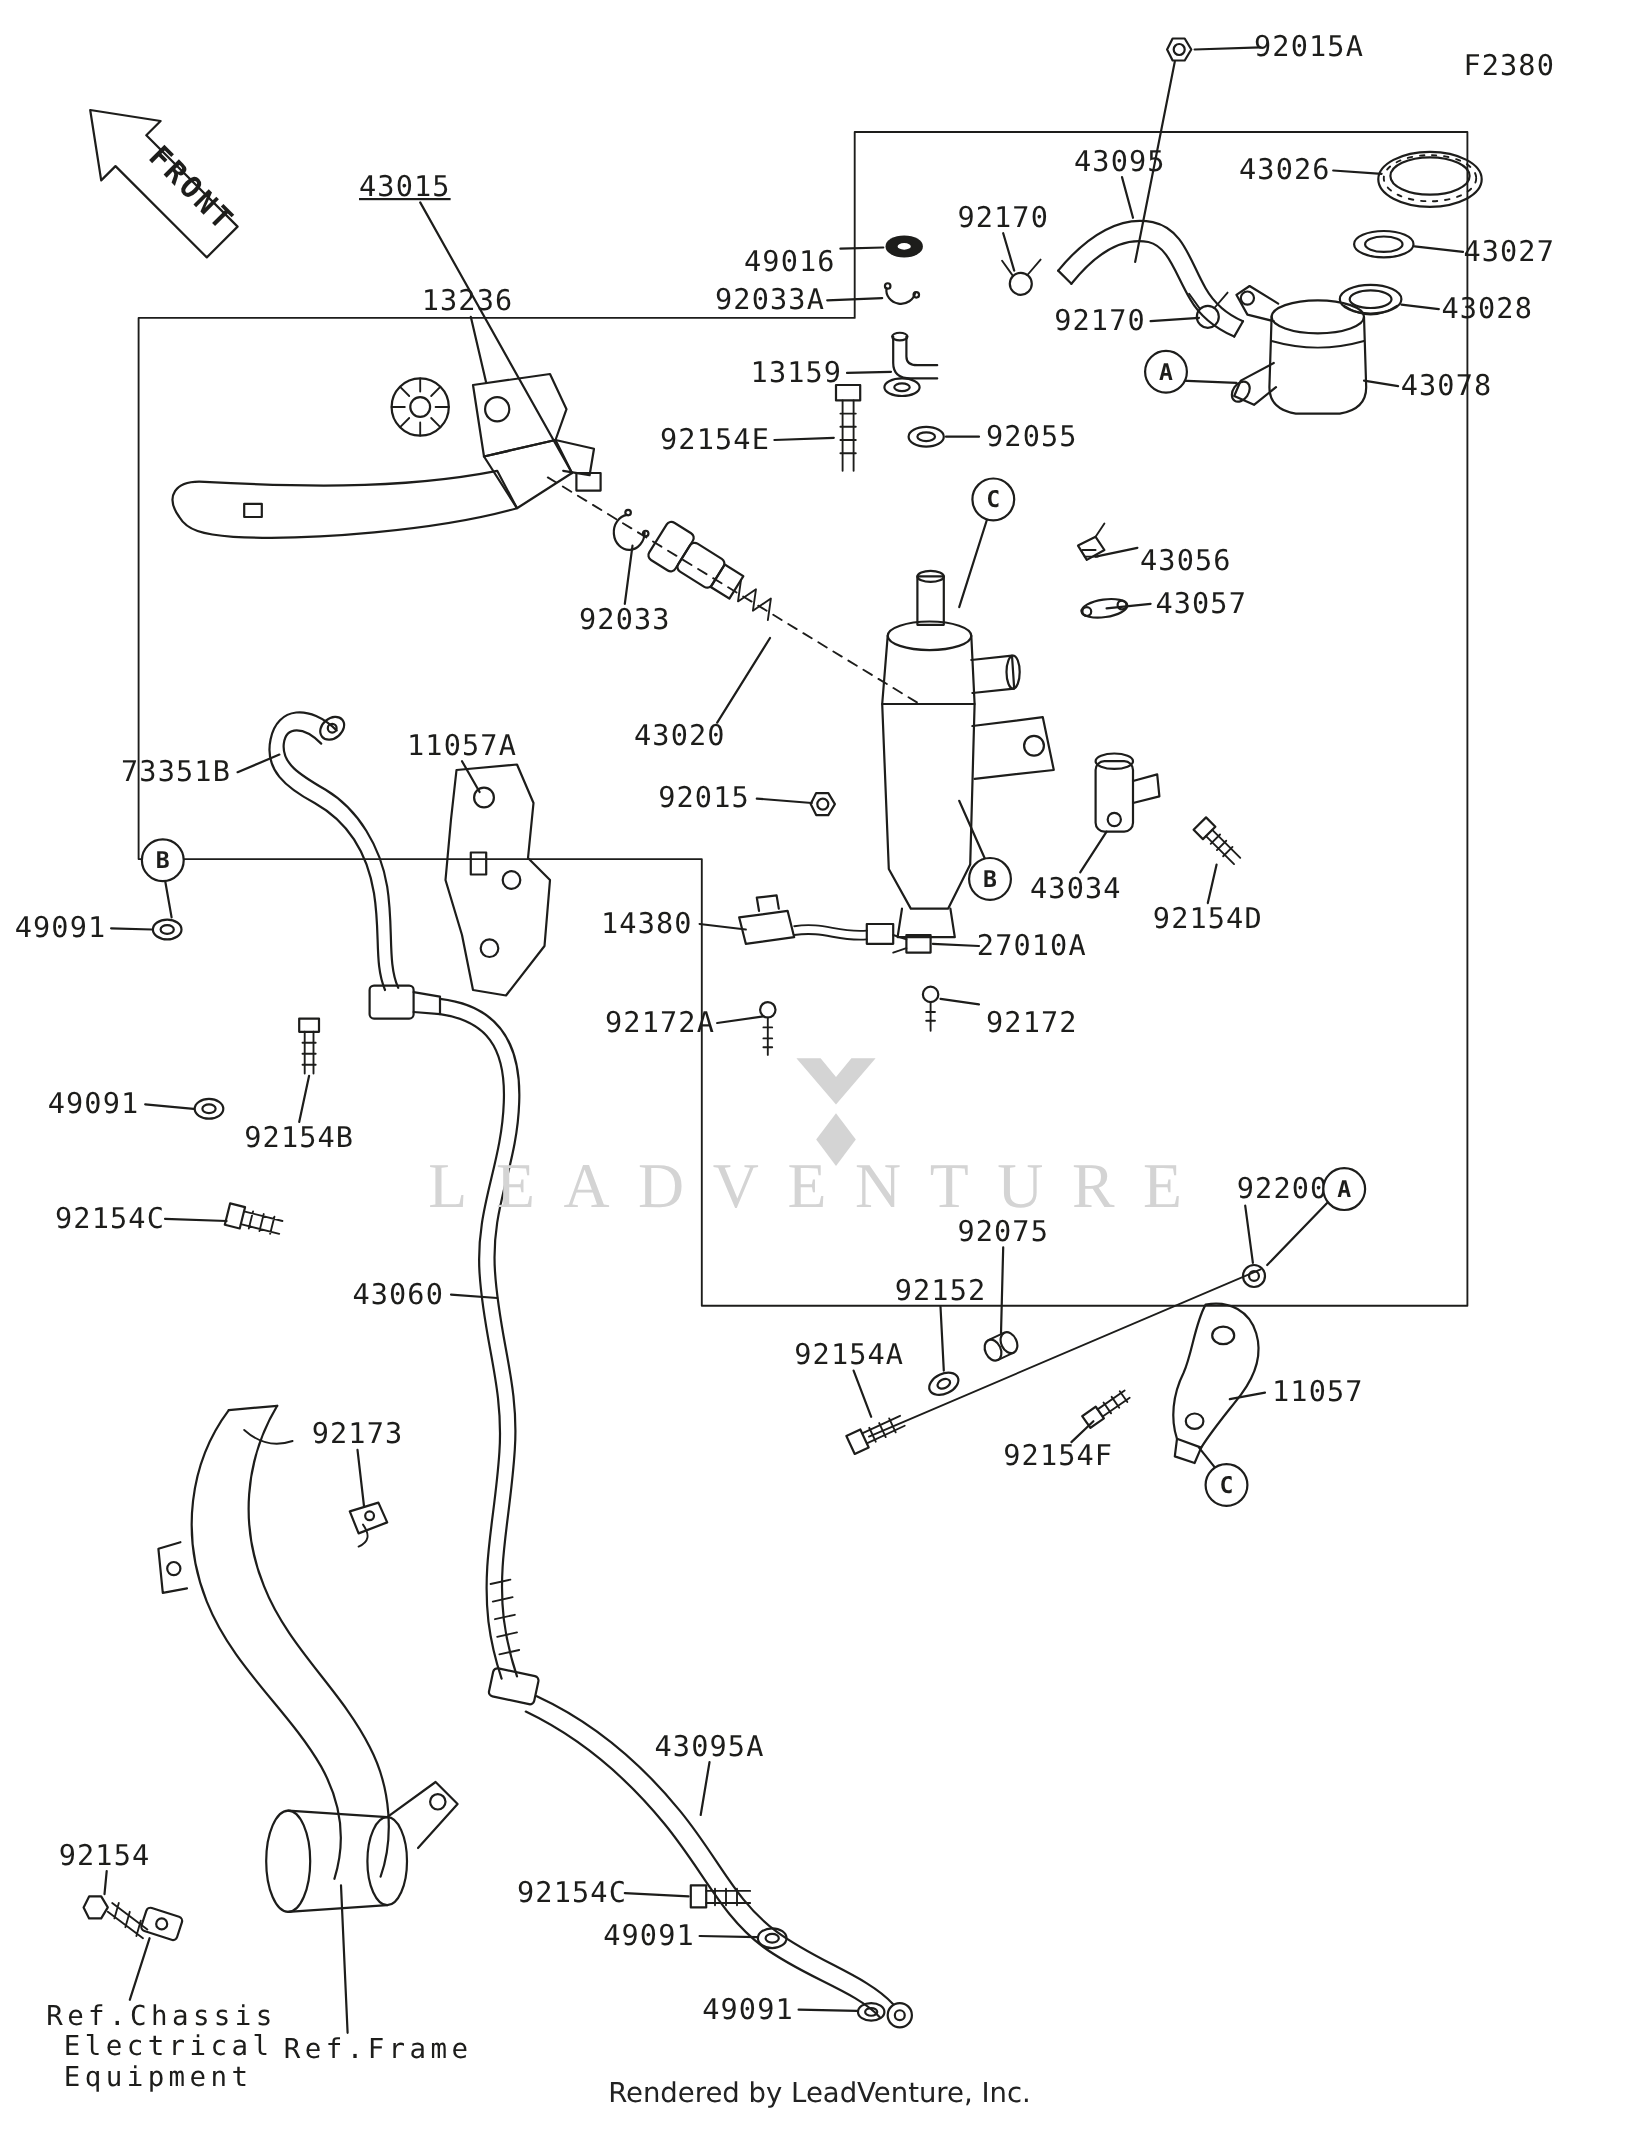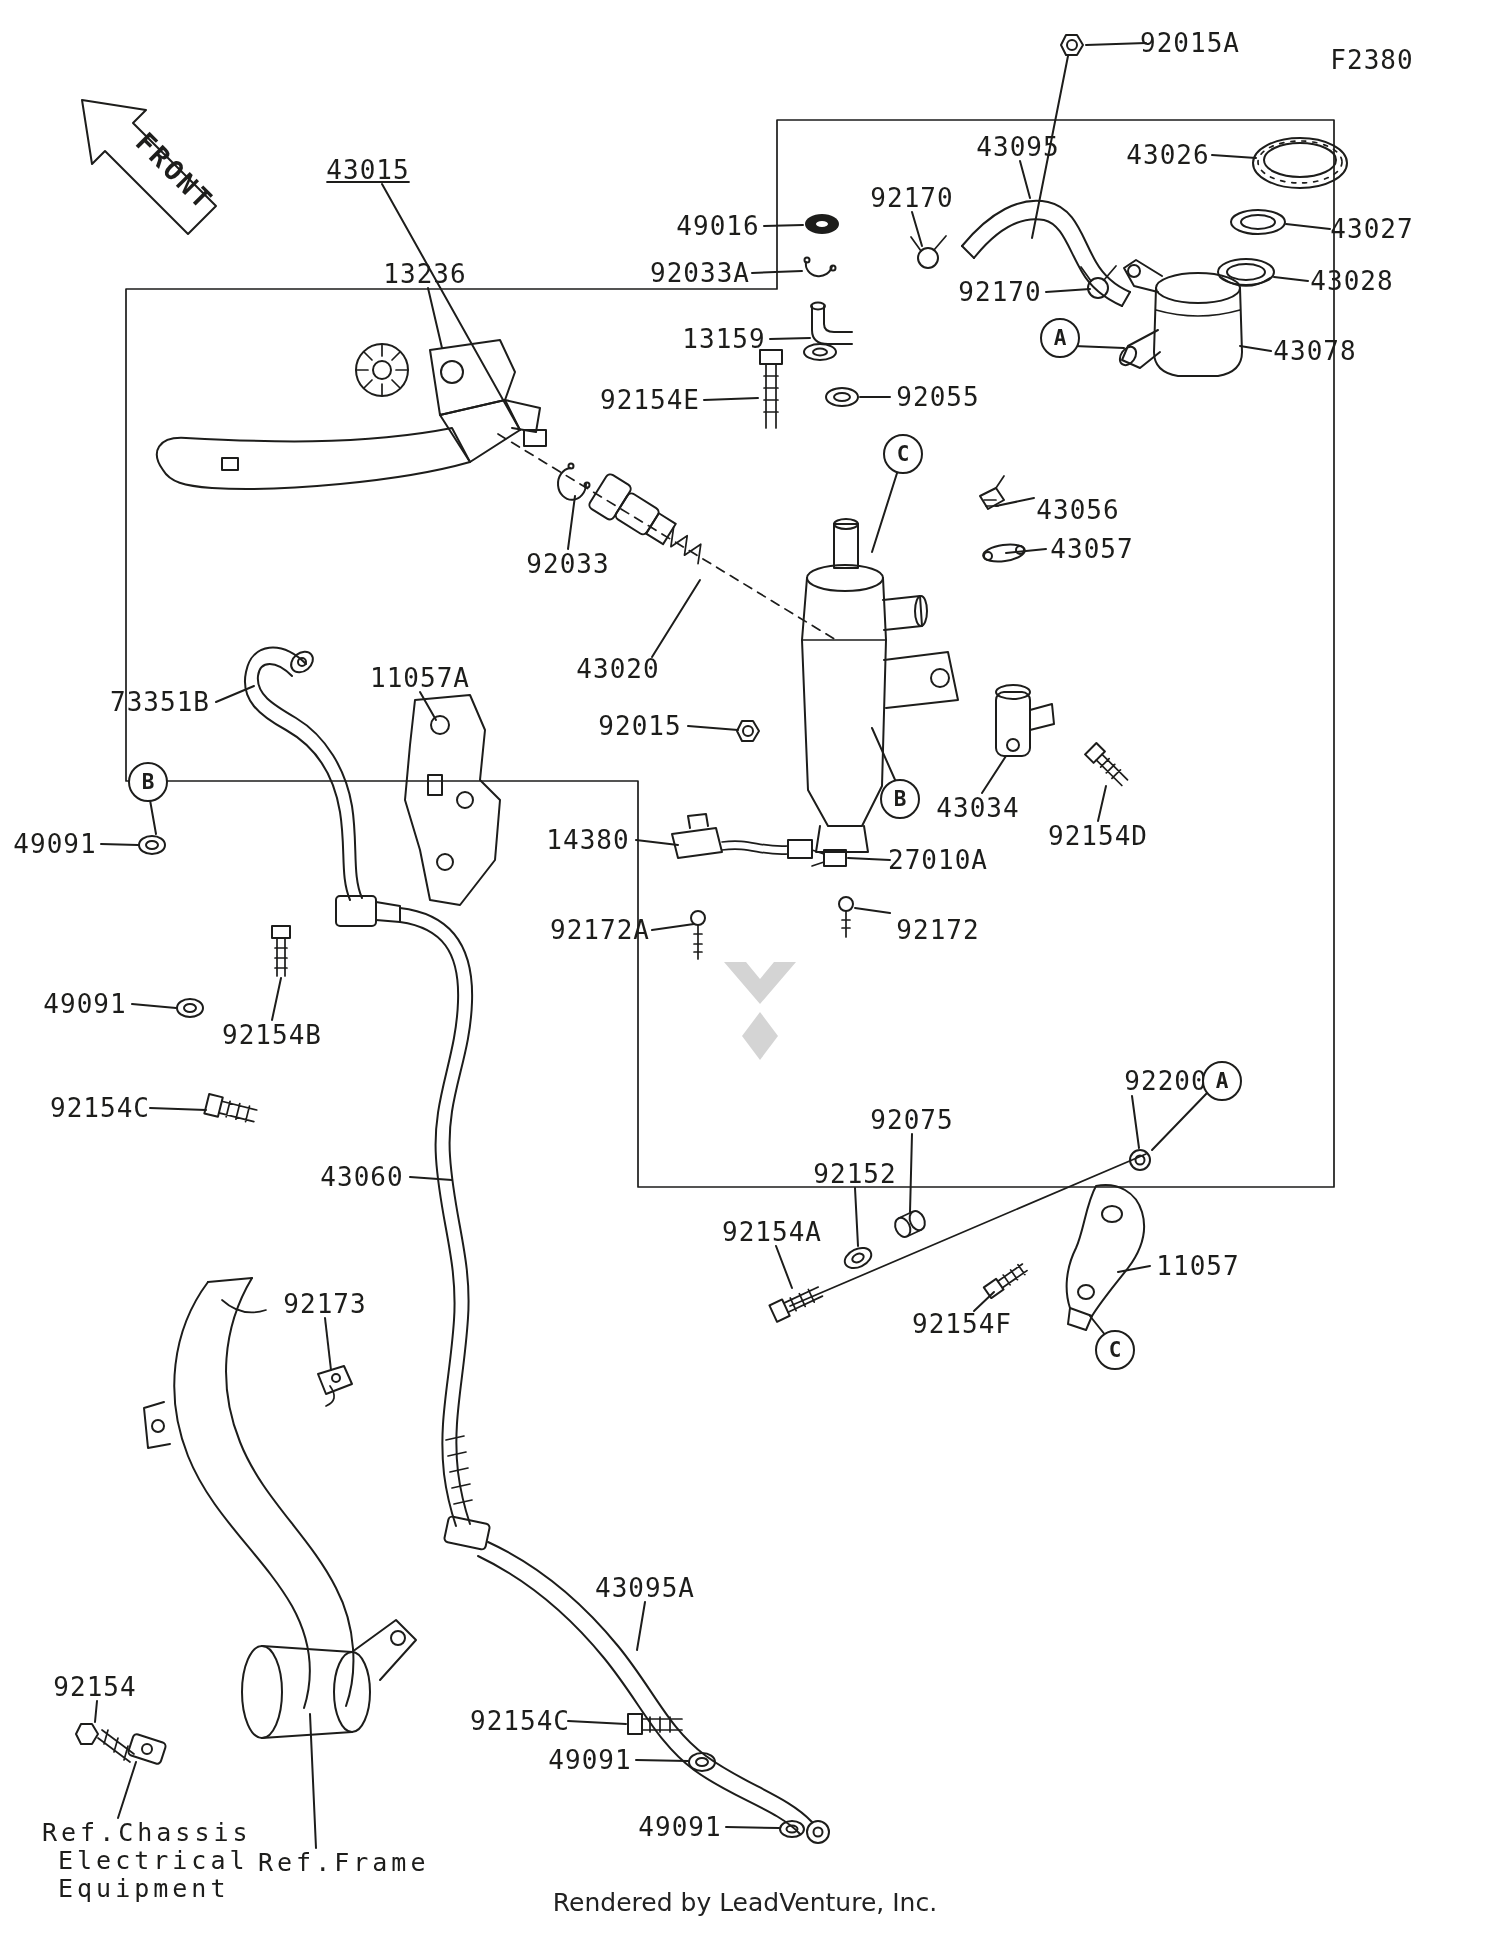--- a/index.html
+++ b/index.html
@@ -367,28 +367,29 @@
     <line x1="97" y1="1701" x2="95" y2="1722"></line>
     <line x1="568" y1="1721" x2="626" y2="1724"></line>
     <line x1="636" y1="1760" x2="688" y2="1761"></line>
     <line x1="726" y1="1827" x2="779" y2="1828"></line>
     <line x1="118" y1="1818" x2="136" y2="1762"></line>
     <line x1="316" y1="1848" x2="310" y2="1714"></line>
   </g>
 </svg>
 
 <div id="labels-layer">
+  <div class="watermark-text" style="left:745px;top:1078px;">LEADVENTURE</div>
   <div class="footer-text" style="left:745px;top:1902px;">Rendered by LeadVenture, Inc.</div>
 <div class="part-label part" style="left: 1190px; top: 43px;">92015A</div>
       <div class="part-label code" style="left: 1372px; top: 60px;">F2380</div>
       <div class="part-label part" style="left: 1168px; top: 155px;">43026</div>
       <div class="part-label part" style="left: 1018px; top: 147px;">43095</div>
       <div class="part-label part" style="left: 912px; top: 198px;">92170</div>
       <div class="part-label part" style="left: 1372px; top: 229px;">43027</div>
-      <div class="part-label part" style="left: 718px; top: 226px;">49016</div>
+      <div class="part-label part" style="left: 718px; top: 238px;">49016</div>
       <div class="part-label part" style="left: 700px; top: 273px;">92033A</div>
       <div class="part-label part" style="left: 1352px; top: 281px;">43028</div>
       <div class="part-label part" style="left: 1000px; top: 292px;">92170</div>
       <div class="part-label part" style="left: 724px; top: 339px;">13159</div>
       <div class="part-label part" style="left: 1315px; top: 351px;">43078</div>
       <div class="part-label part" style="left: 368px; top: 170px; text-decoration: underline;">43015</div>
       <div class="part-label part" style="left: 425px; top: 274px;">13236</div>
       <div class="part-label part" style="left: 650px; top: 400px;">92154E</div>
       <div class="part-label part" style="left: 938px; top: 397px;">92055</div>
       <div class="part-label part" style="left: 1078px; top: 498px; margin-top: 12px;">43056</div>

